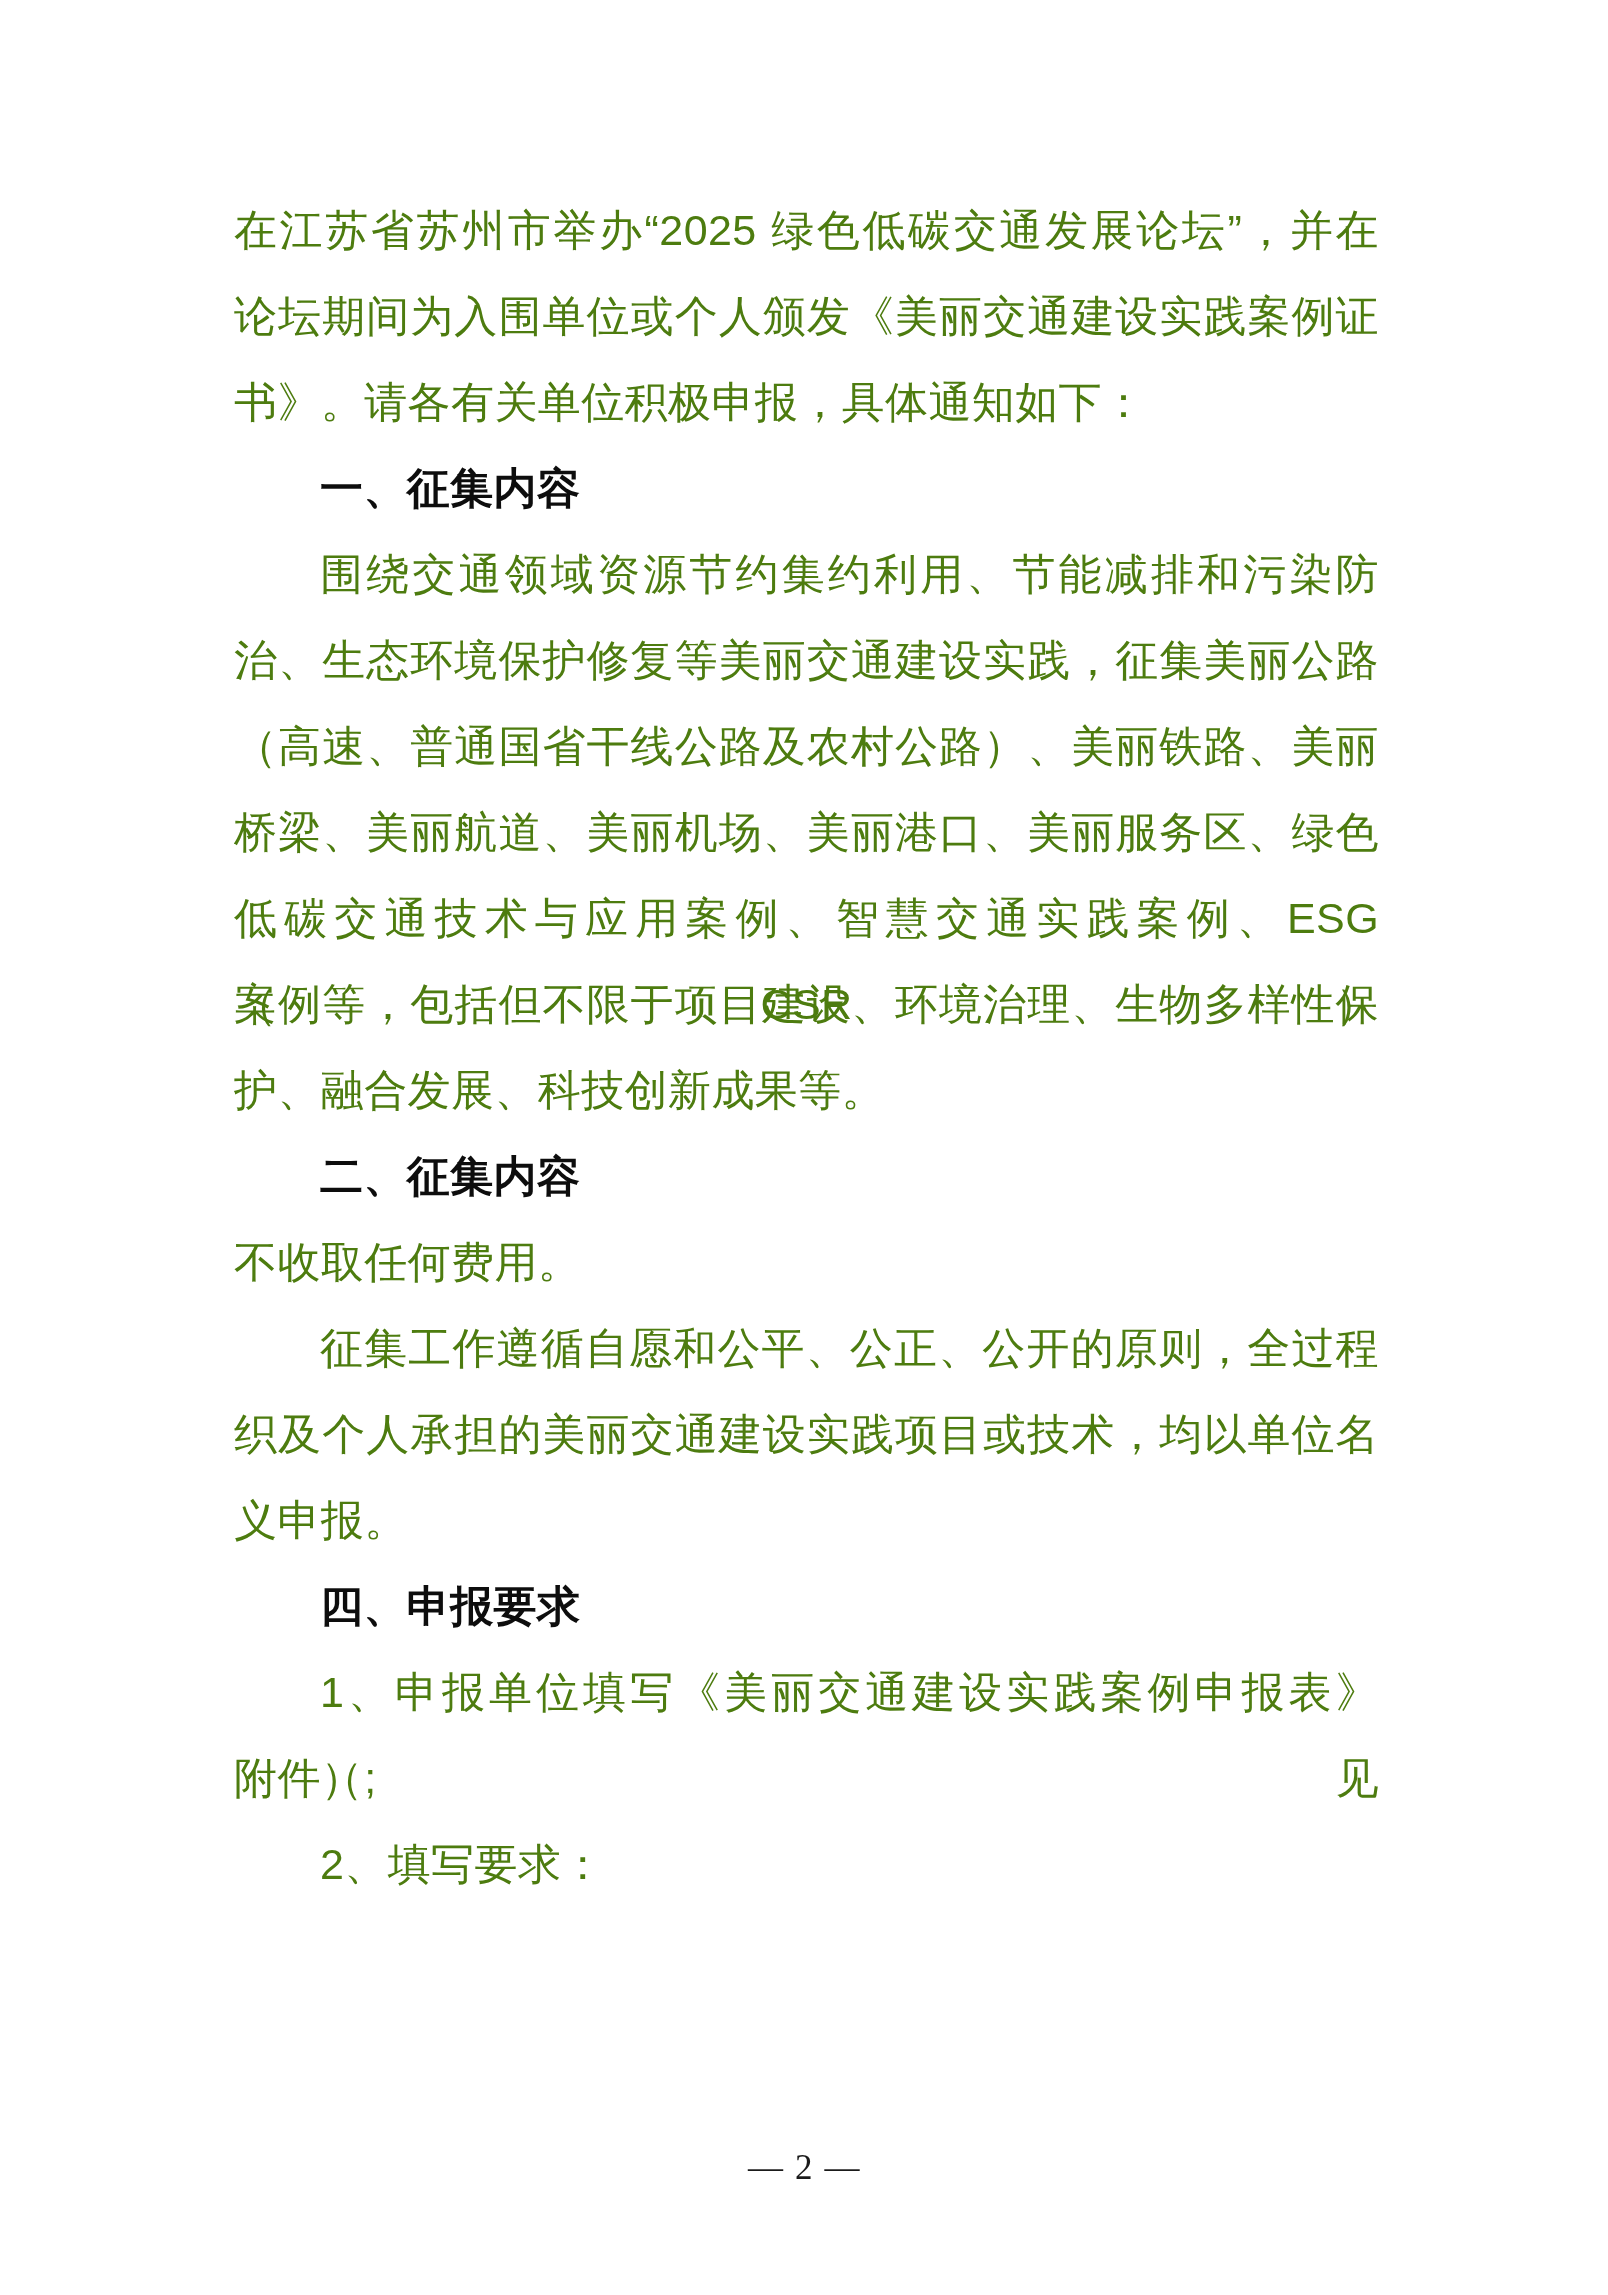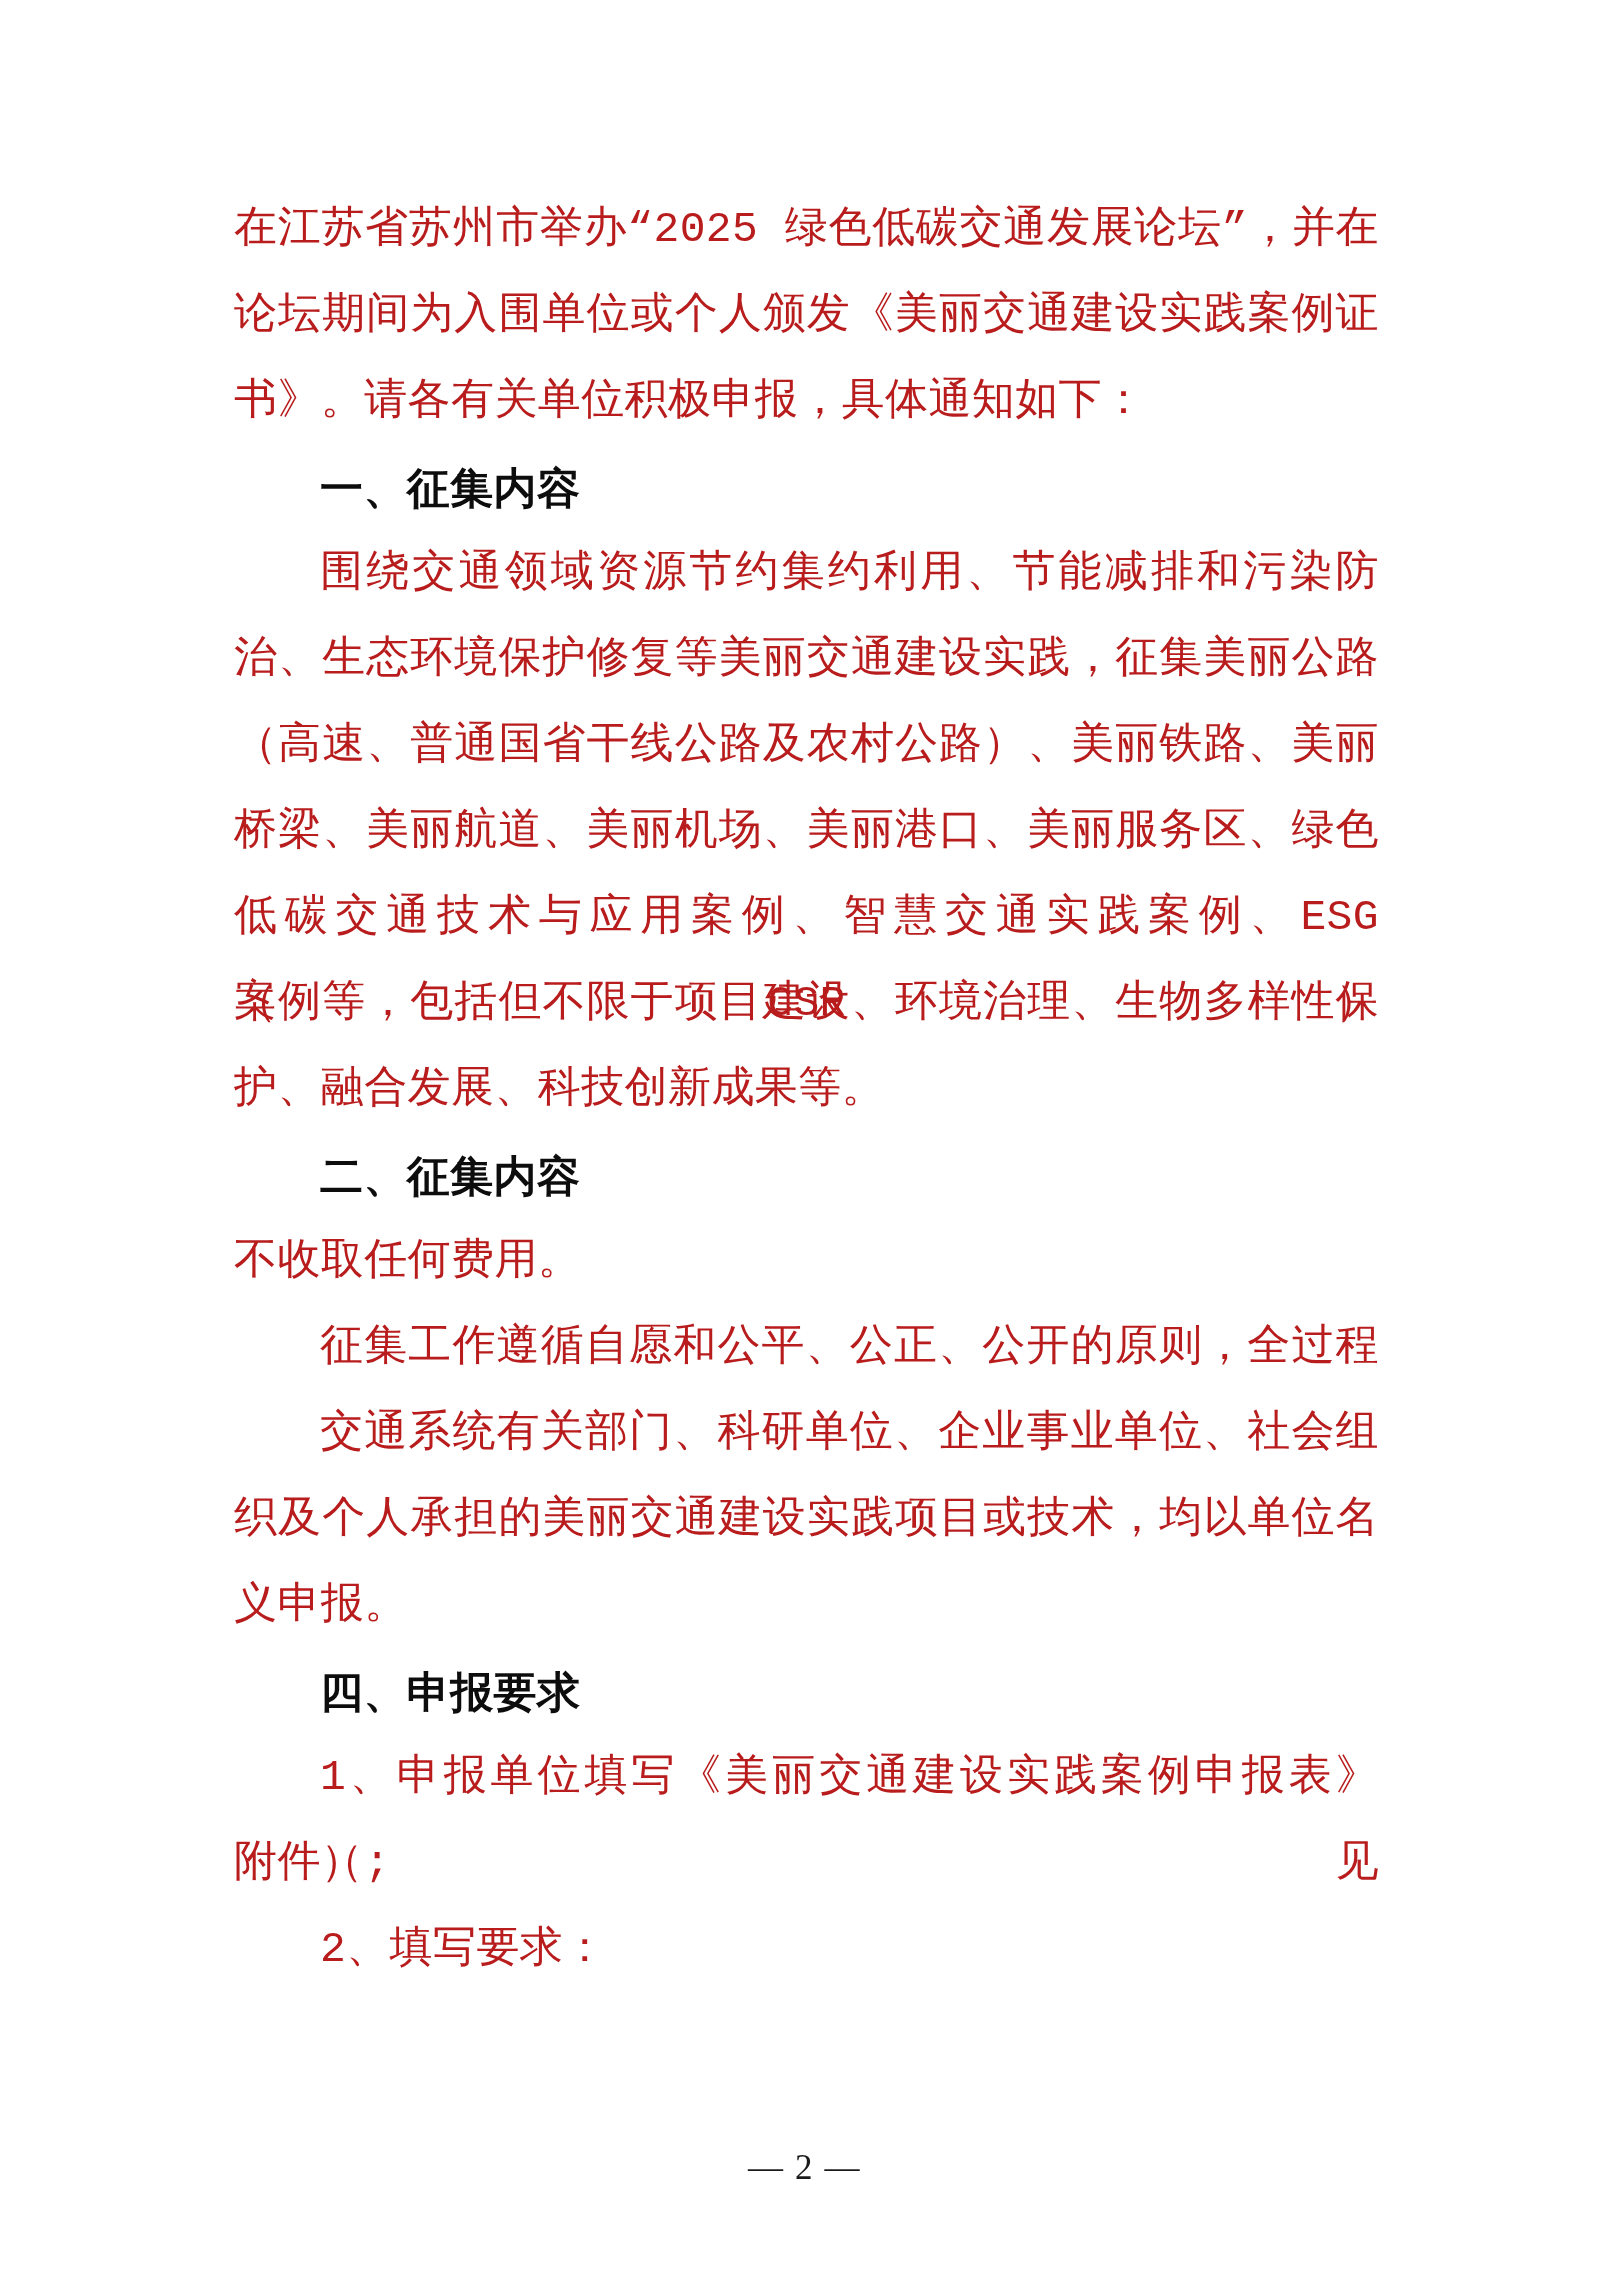--- a/index.html
+++ b/index.html
@@ -18,26 +18,26 @@
   .doc {
     position: absolute;
     left: 234px;
     top: 187px;
     width: 1145px;
   }
   .line {
     height: 86px;
     line-height: 86px;
     font-size: 43px;
-    color: #b91c1c;
+    color: #4d7c0f;
     white-space: normal;
     text-align: justify;
     text-align-last: justify;
     text-justify: inter-ideograph;
-    font-family: Liberation Mono, monospace;
+    font-family: Liberation Sans, sans-serif;
     letter-spacing: 0.4px;
   }
   .line.no-just {
     text-align: right;
     text-align-last: left;
   }
   .line.indent {
     padding-left: 86px;
   }
   .block.heading .line {
@@ -83,21 +83,20 @@
         <div class="line no-just">护、融合发展、科技创新成果等。</div>
       </div>
       <div class="block heading">
         <div class="line no-just indent">二、征集内容</div>
       </div>
       <div class="block paragraph">
         <div class="line no-just">不收取任何费用。</div>
         <div class="line indent">征集工作遵循自愿和公平、公正、公开的原则，全过程</div>
       </div>
       <div class="block paragraph">
-        <div class="line indent">交通系统有关部门、科研单位、企业事业单位、社会组</div>
         <div class="line">织及个人承担的美丽交通建设实践项目或技术，均以单位名</div>
         <div class="line no-just">义申报。</div>
       </div>
       <div class="block heading">
         <div class="line no-just indent">四、申报要求</div>
       </div>
       <div class="block paragraph">
         <div class="line indent">1、申报单位填写《美丽交通建设实践案例申报表》（见</div>
         <div class="line no-just">附件）;</div>
       </div>

